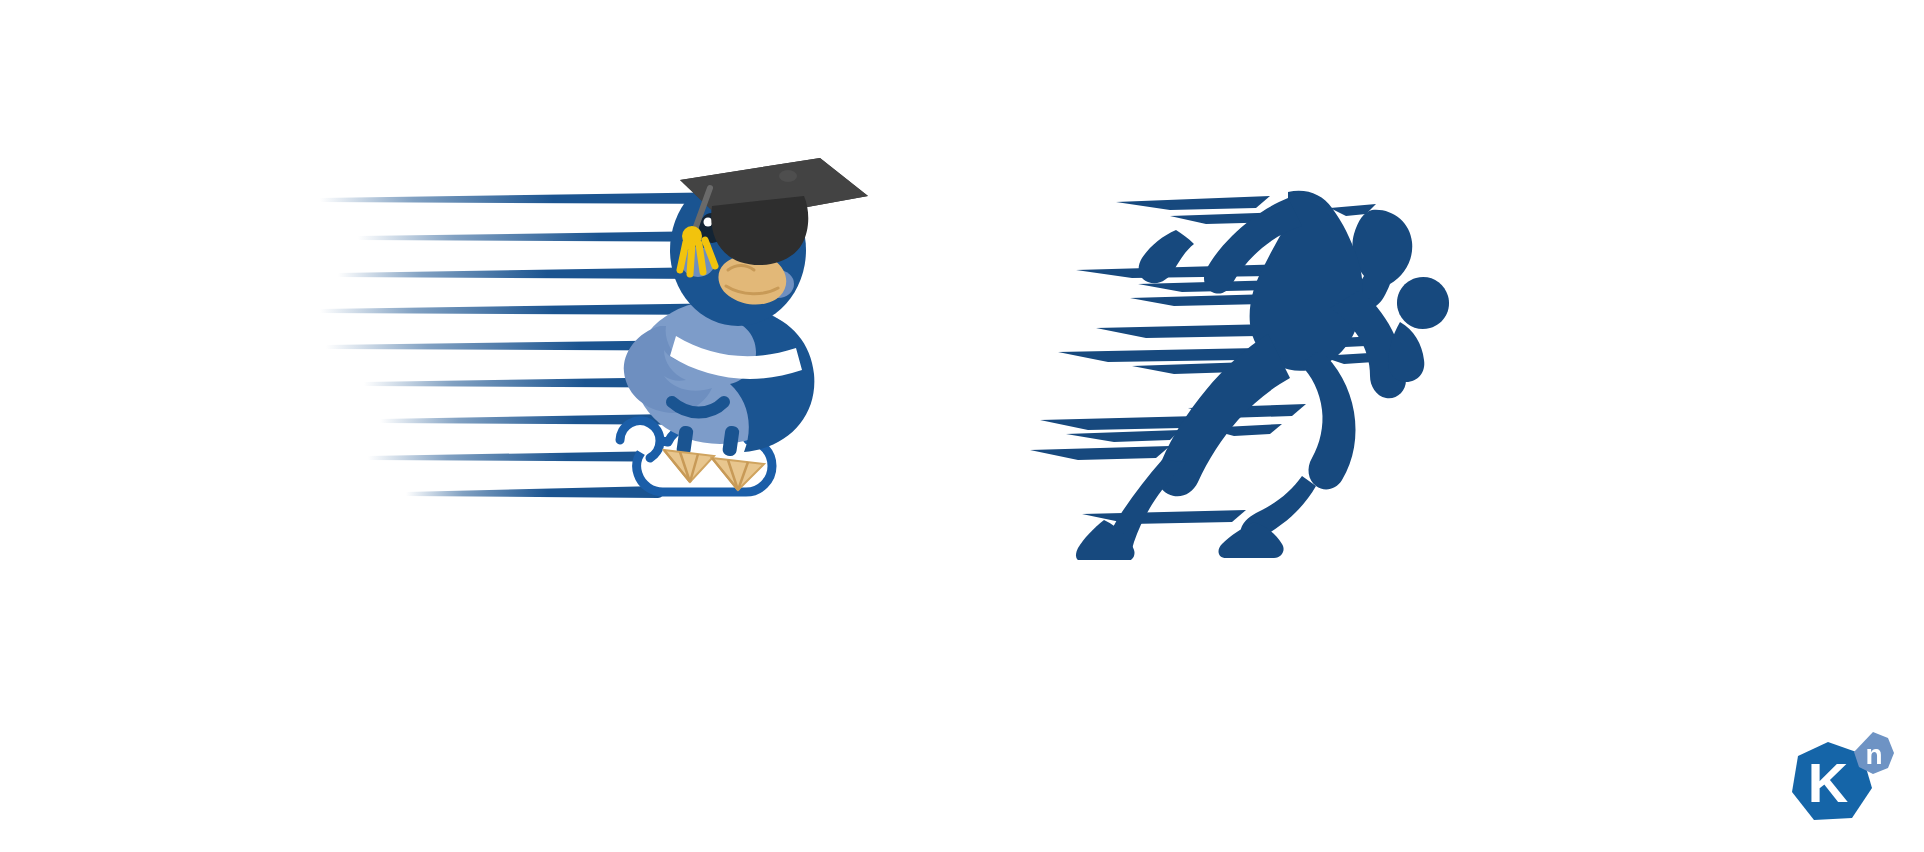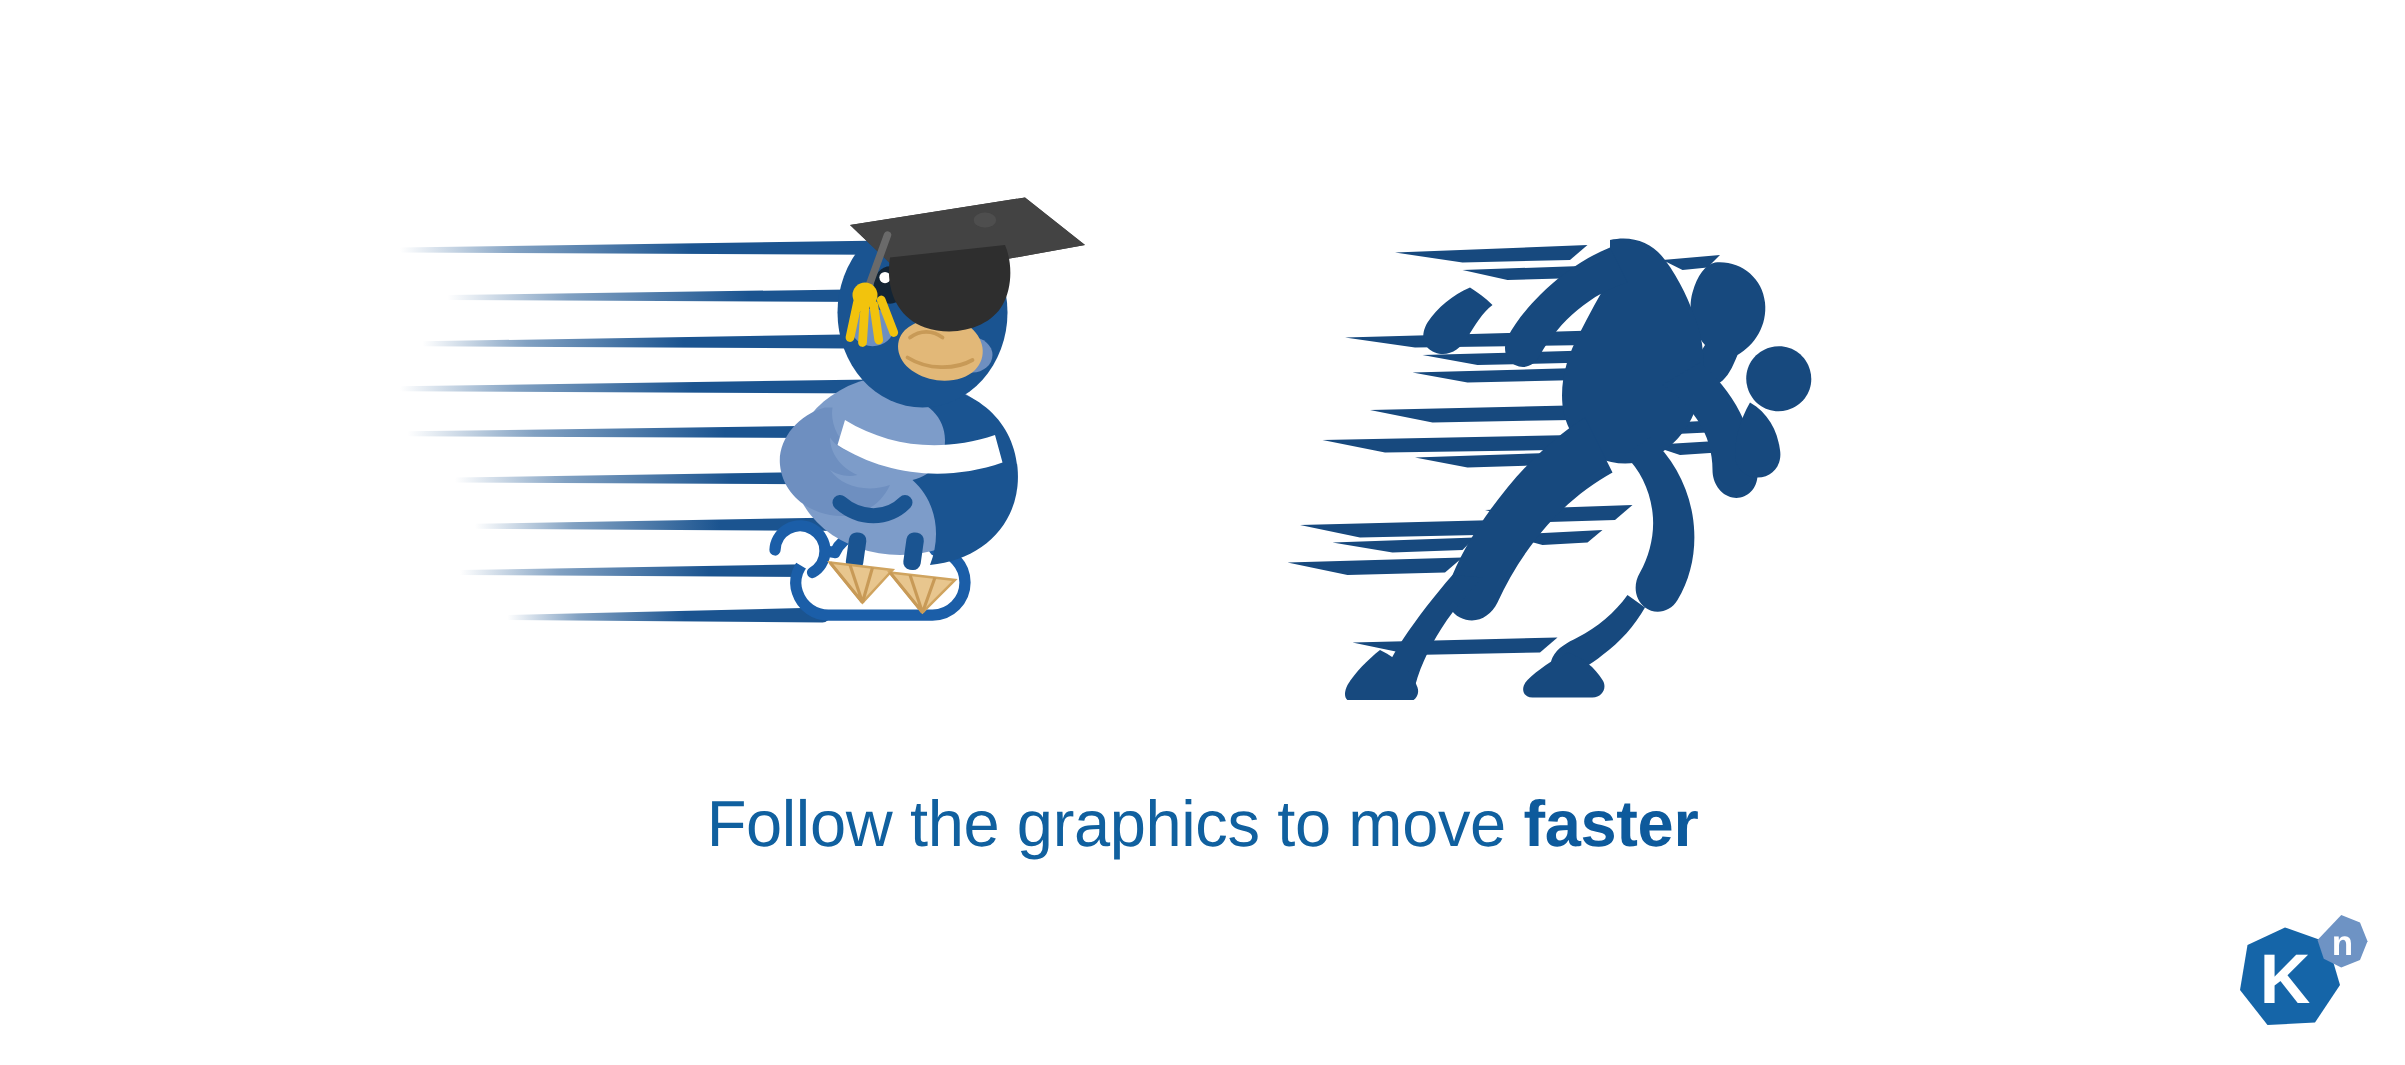--- a/index.html
+++ b/index.html
@@ -310,21 +310,20 @@
                    c -6 6 -4 14 4 14
                    l 48 0
                    c 8 0 12 -8 8 -14
                    c -6 -10 -16 -18 -28 -22 Z"></path>
         </g>
       </svg>
     </div>
   </div>
 
   <div class="caption">
-    <span class="caption-line line1"><span>Follow the graphics to move </span><span class="caption-strong">faster</span></span>
   </div>
 
   <div class="logo">
     <svg width="118" height="118" viewBox="0 0 118 118" xmlns="http://www.w3.org/2000/svg">
 
       <polygon points="44,18 78,30 88,64 68,94 30,96 8,68 14,32" fill="#1565A8"></polygon>
 
       <polygon points="89,8 104,14 110,29 104,44 89,50 75,43 70,28" fill="#6E93C4"></polygon>
       <text x="44" y="78" text-anchor="middle" font-family="Liberation Sans, sans-serif" font-size="56" font-weight="700" fill="#ffffff">K</text>
       <text x="90" y="40" text-anchor="middle" font-family="Liberation Sans, sans-serif" font-size="28" font-weight="700" fill="#ffffff">n</text>

